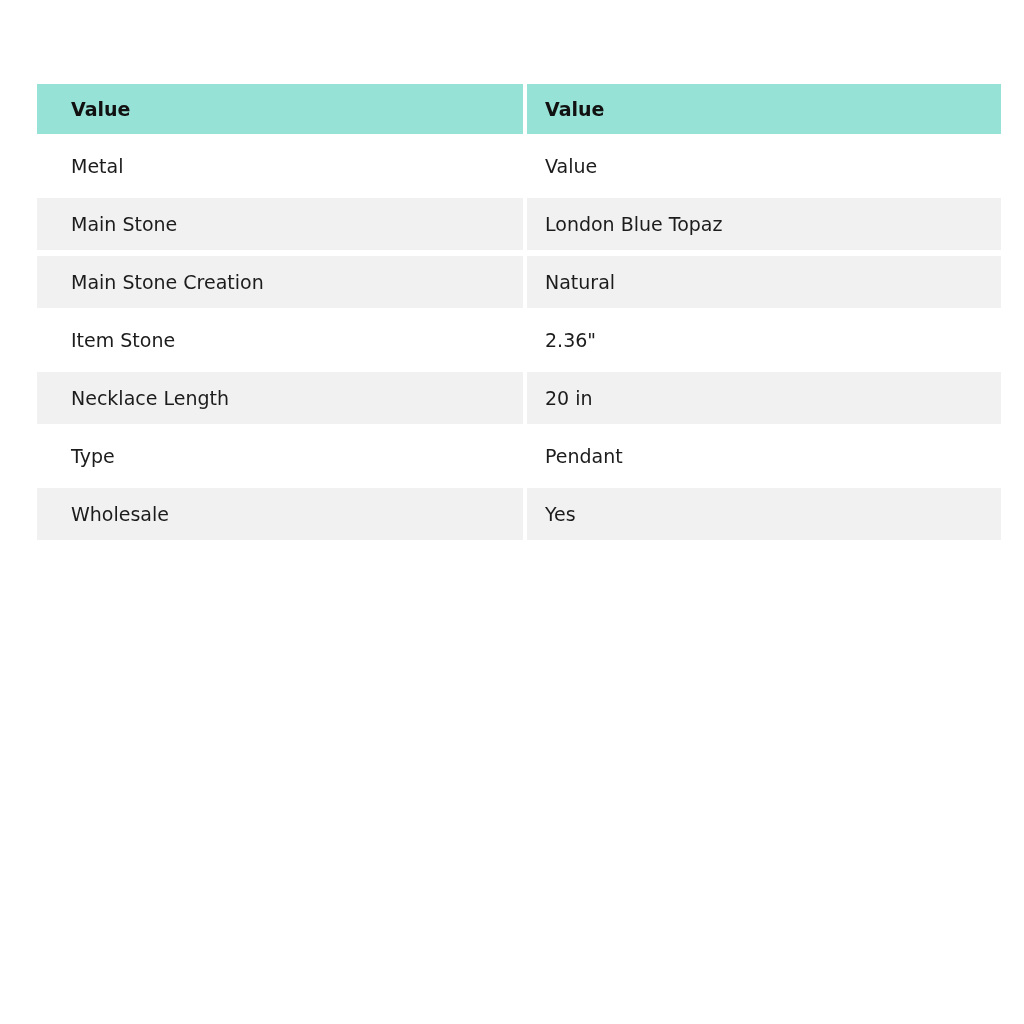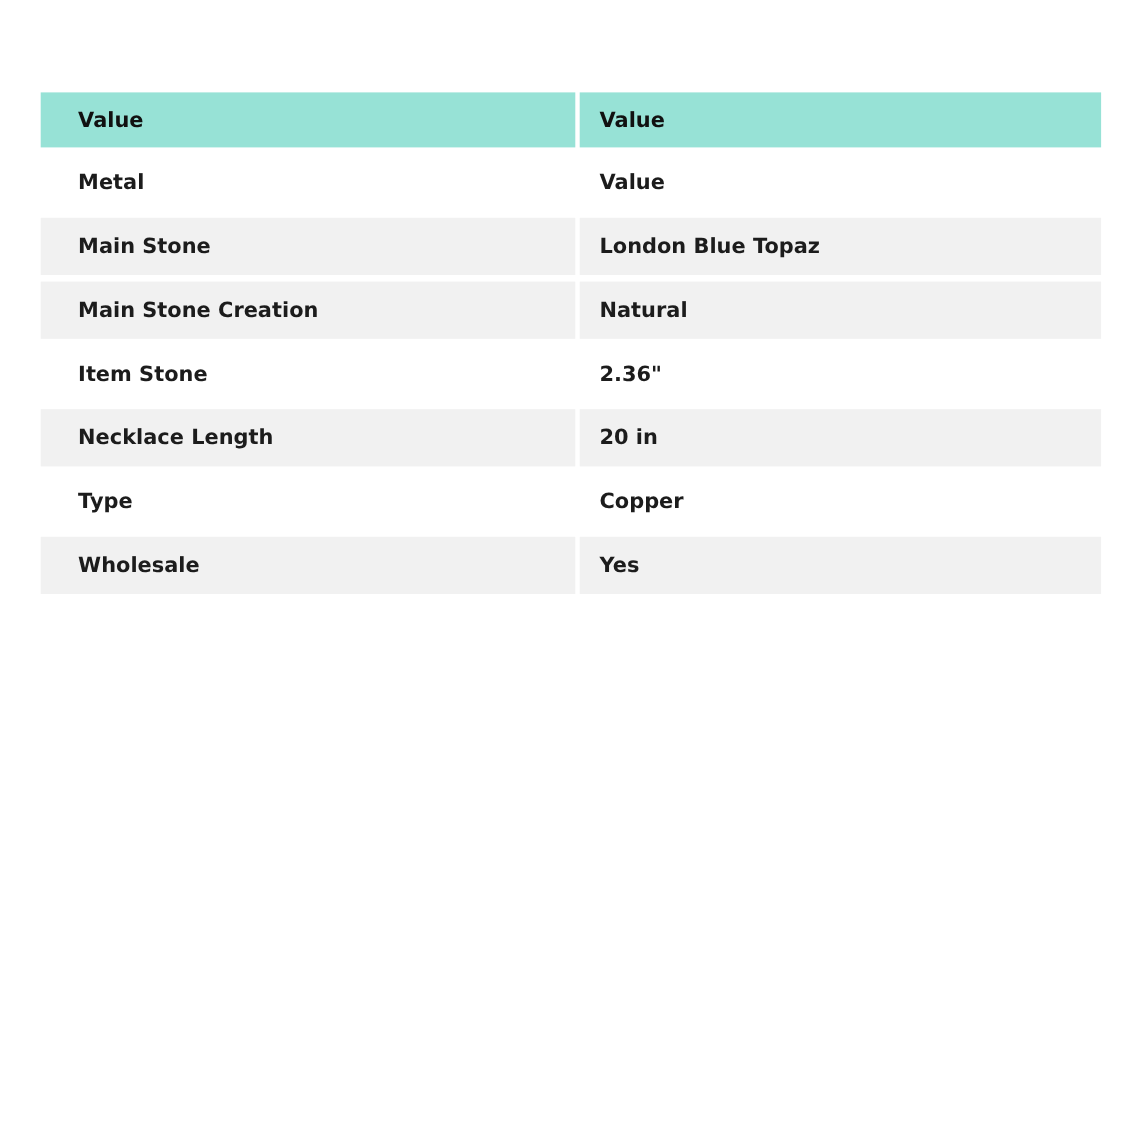--- a/index.html
+++ b/index.html
@@ -39,21 +39,20 @@
     height: 50px;
   }
   .row.header .cell {
     background: var(--header-bg);
     font-weight: 700;
     color: #111111;
   }
   .data-row {
     height: 52px;
     margin-top: 6px;
-    font-weight: bold;
   }
   .data-row .cell {
     background: var(--row-bg);
   }
   .data-row.alt .cell {
     background: var(--alt-bg);
     text-align: right;
   }
   .cell {
     display: flex;
@@ -104,21 +103,21 @@
     <div class="cell value-col">2.36"</div>
   </div>
 
   <div class="row data-row alt">
     <div class="cell name-col">Necklace Length</div>
     <div class="cell value-col">20 in</div>
   </div>
 
   <div class="row data-row">
     <div class="cell name-col">Type</div>
-    <div class="cell value-col">Copper</div>
+    <div class="cell value-col">Pendant</div>
   </div>
 
   <div class="row data-row alt">
     <div class="cell name-col">Wholesale</div>
     <div class="cell value-col">Yes</div>
   </div>
 </div>
   </div>
 </div>
 

